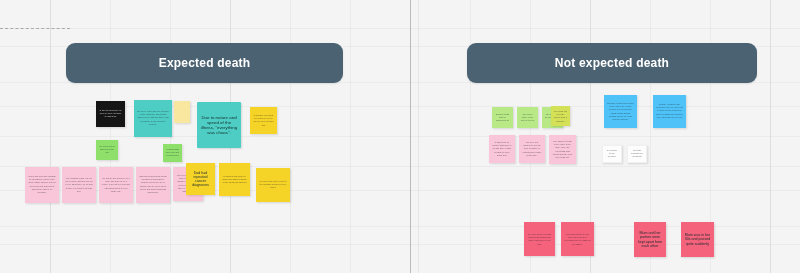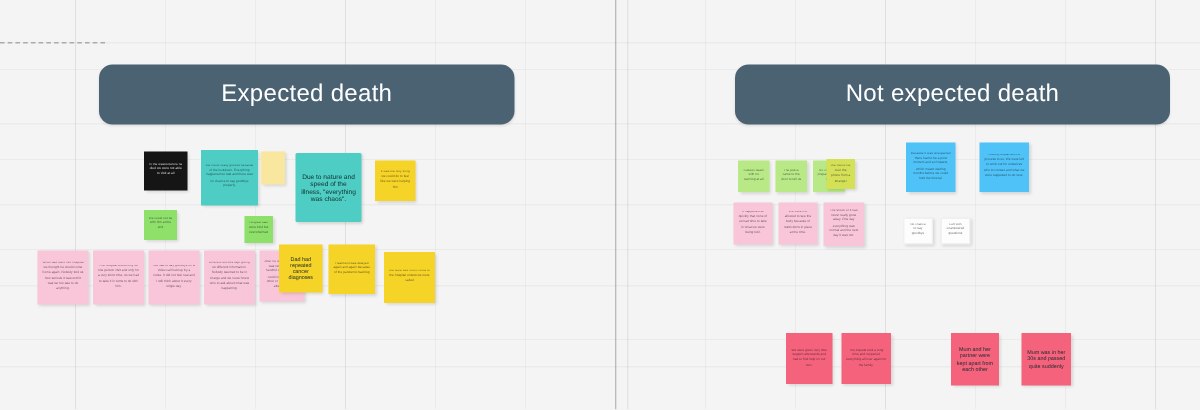--- a/index.html
+++ b/index.html
@@ -49,22 +49,22 @@
     background:rgba(0,0,0,.035);
   }
 
   
   .header{
     position:absolute;
     background:#4a6272;
     border-radius:9px;
     display:flex;align-items:center;justify-content:center;
     color:#ffffff;
-    font-weight:normal;
-    font-size:16px;
+    font-weight:bold;
+    font-size:12px;
     letter-spacing:.2px;
     box-shadow:0 1px 2px rgba(0,0,0,.10);
   }
 
   
   .note{
     position:absolute;
     box-sizing:border-box;
     box-shadow:1px 1px 2px rgba(0,0,0,.13);
     overflow:hidden;
@@ -112,21 +112,21 @@
   <div class="hband" style="top:190px"></div>
   <div class="hband" style="top:244px"></div>
   <div class="dashed-guide"></div>
   <div class="divider"></div>
   <div class="divider2"></div>
 
   <div class="header" style="left:66px;top:43px;width:277px;height:40px;">
     <span>Expected death</span>
   </div>
 
-  <div class="header" style="left:490px;top:43px;width:290px;height:40px;">
+  <div class="header" style="left:467px;top:43px;width:290px;height:40px;">
     <span>Not expected death</span>
   </div>
 
   <div class="note dark scribble" style="left:96px;top:101px;width:29px;height:26px;background:#151515;">
     <span class="txt">In the weeks before he died we were not able to visit at all</span>
   </div>
 
   <div class="note scribble" style="left:134px;top:100px;width:38px;height:37px;background:#4ecdc4;">
     <span class="txt">We never really grieved because of the lockdown. Everything happened so fast and there was no chance to say goodbye properly.</span>
   </div>

